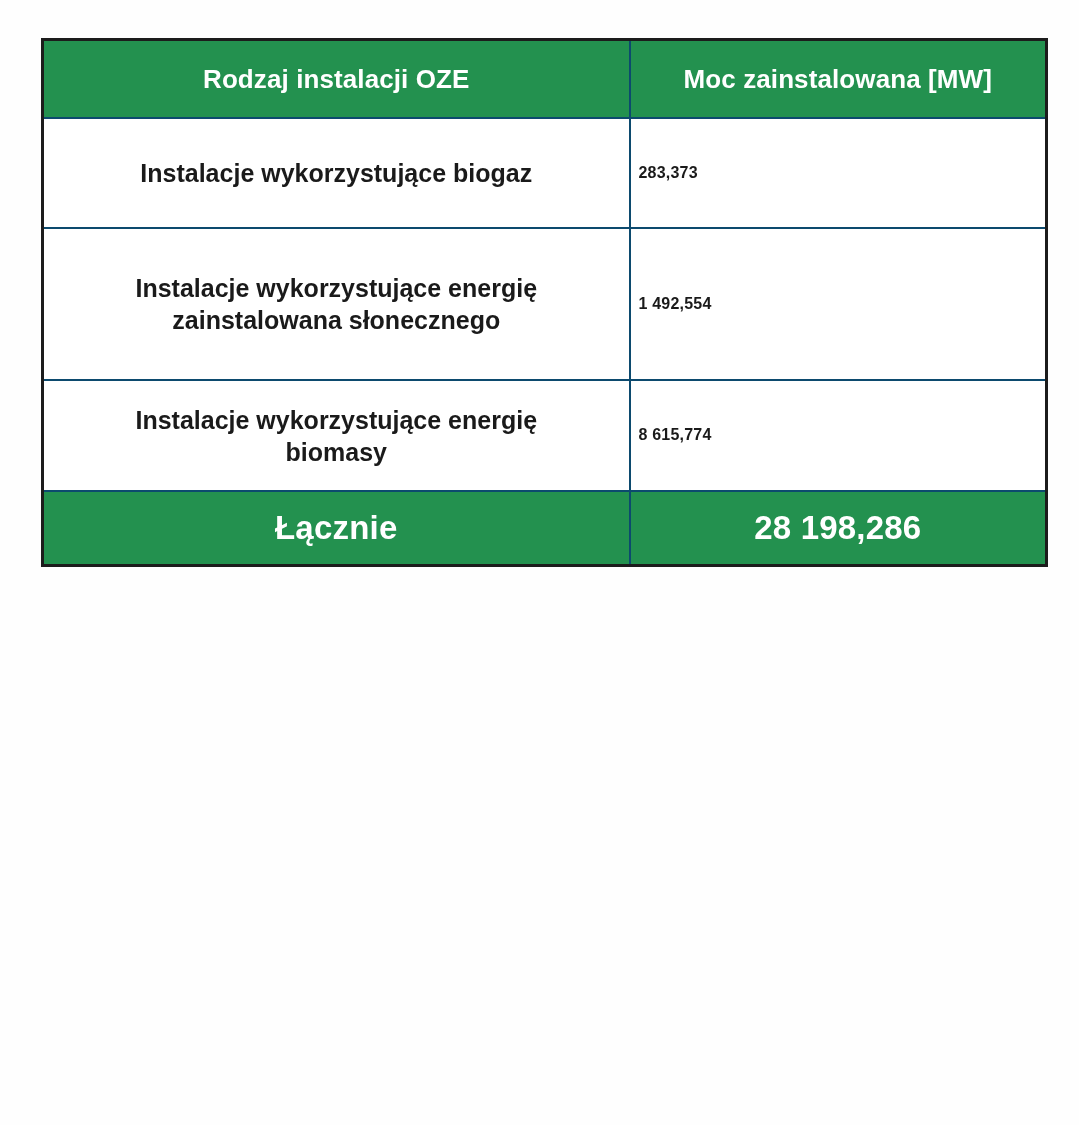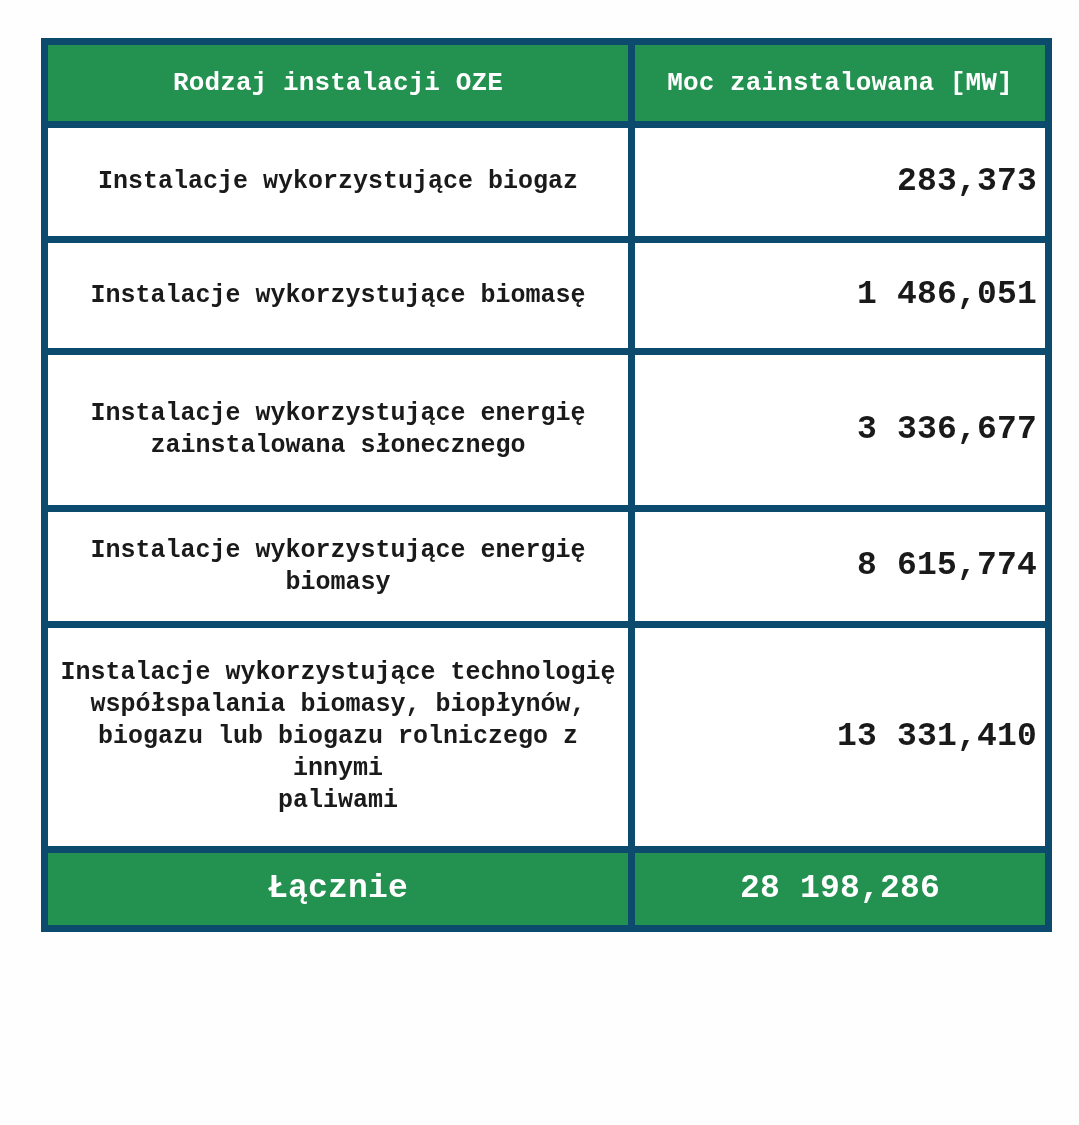--- a/index.html
+++ b/index.html
@@ -36,24 +36,23 @@
     table-layout: fixed;
     border: 3px solid #1c1c1c;
     background: #ffffff;
   }
 
   table.oze-table col.c-name { width: 587px; }
   table.oze-table col.c-value { width: 417px; }
 
   table.oze-table th,
   table.oze-table td {
-    border: 7px solid #0c4a6e;
+    border: 2px solid #0c4a6e;
     vertical-align: middle;
     padding: 0 8px;
-    font-family: Liberation Mono, monospace;
   }
 
   
   thead tr.header-row th {
     background: #23914f;
     color: #ffffff;
     font-size: 26px;
     font-weight: bold;
     text-align: center;
     height: 76px;
@@ -66,22 +65,22 @@
     color: #1a1a1a;
     font-size: 25px;
     font-weight: bold;
     line-height: 1.28;
   }
 
   td.name-cell {
     text-align: center;
   }
   td.value-cell {
-    text-align: right;
-    font-size: 33px;
+    text-align: left;
+    font-size: 16px;
     letter-spacing: 0.2px;
   }
 
   
   tr.r-h1 td { height: 108px; }
   tr.r-h2 td { height: 86px; }
   tr.r-h3 td { height: 105px; }
   tr.r-h4 td { height: 150px; }
   tr.r-h5 td { height: 109px; }
   tr.r-h6 td { height: 118px; }
@@ -138,51 +137,38 @@
       </thead>
 
       <tbody>
 
         <tr class="r-h1">
           <td class="name-cell">Instalacje wykorzystujące biogaz</td>
           <td class="value-cell">283,373</td>
         </tr>
 
 
-        <tr class="r-h3">
-          <td class="name-cell">Instalacje wykorzystujące biomasę</td>
-          <td class="value-cell">1 486,051</td>
-        </tr>
 
         <tr class="r-h4">
           <td class="name-cell">
             <span>Instalacje wykorzystujące energię</span><br>
             <span>zainstalowana słonecznego</span>
           </td>
-          <td class="value-cell">3 336,677</td>
+          <td class="value-cell">1 492,554</td>
         </tr>
 
         <tr class="r-h5">
           <td class="name-cell">
             <span>Instalacje wykorzystujące energię</span><br>
             <span>biomasy</span>
           </td>
           <td class="value-cell">8 615,774</td>
         </tr>
 
 
-        <tr class="r-h7">
-          <td class="name-cell">
-            <span>Instalacje wykorzystujące technologię</span><br>
-            <span>współspalania biomasy, biopłynów,</span><br>
-            <span>biogazu lub biogazu rolniczego z innymi</span><br>
-            <span>paliwami</span>
-          </td>
-          <td class="value-cell">13 331,410</td>
-        </tr>
 
         <tr class="total-row">
           <td>Łącznie</td>
           <td class="nowrap">28 198,286</td>
         </tr>
 
       </tbody>
     </table>
   </div>
 </div>

